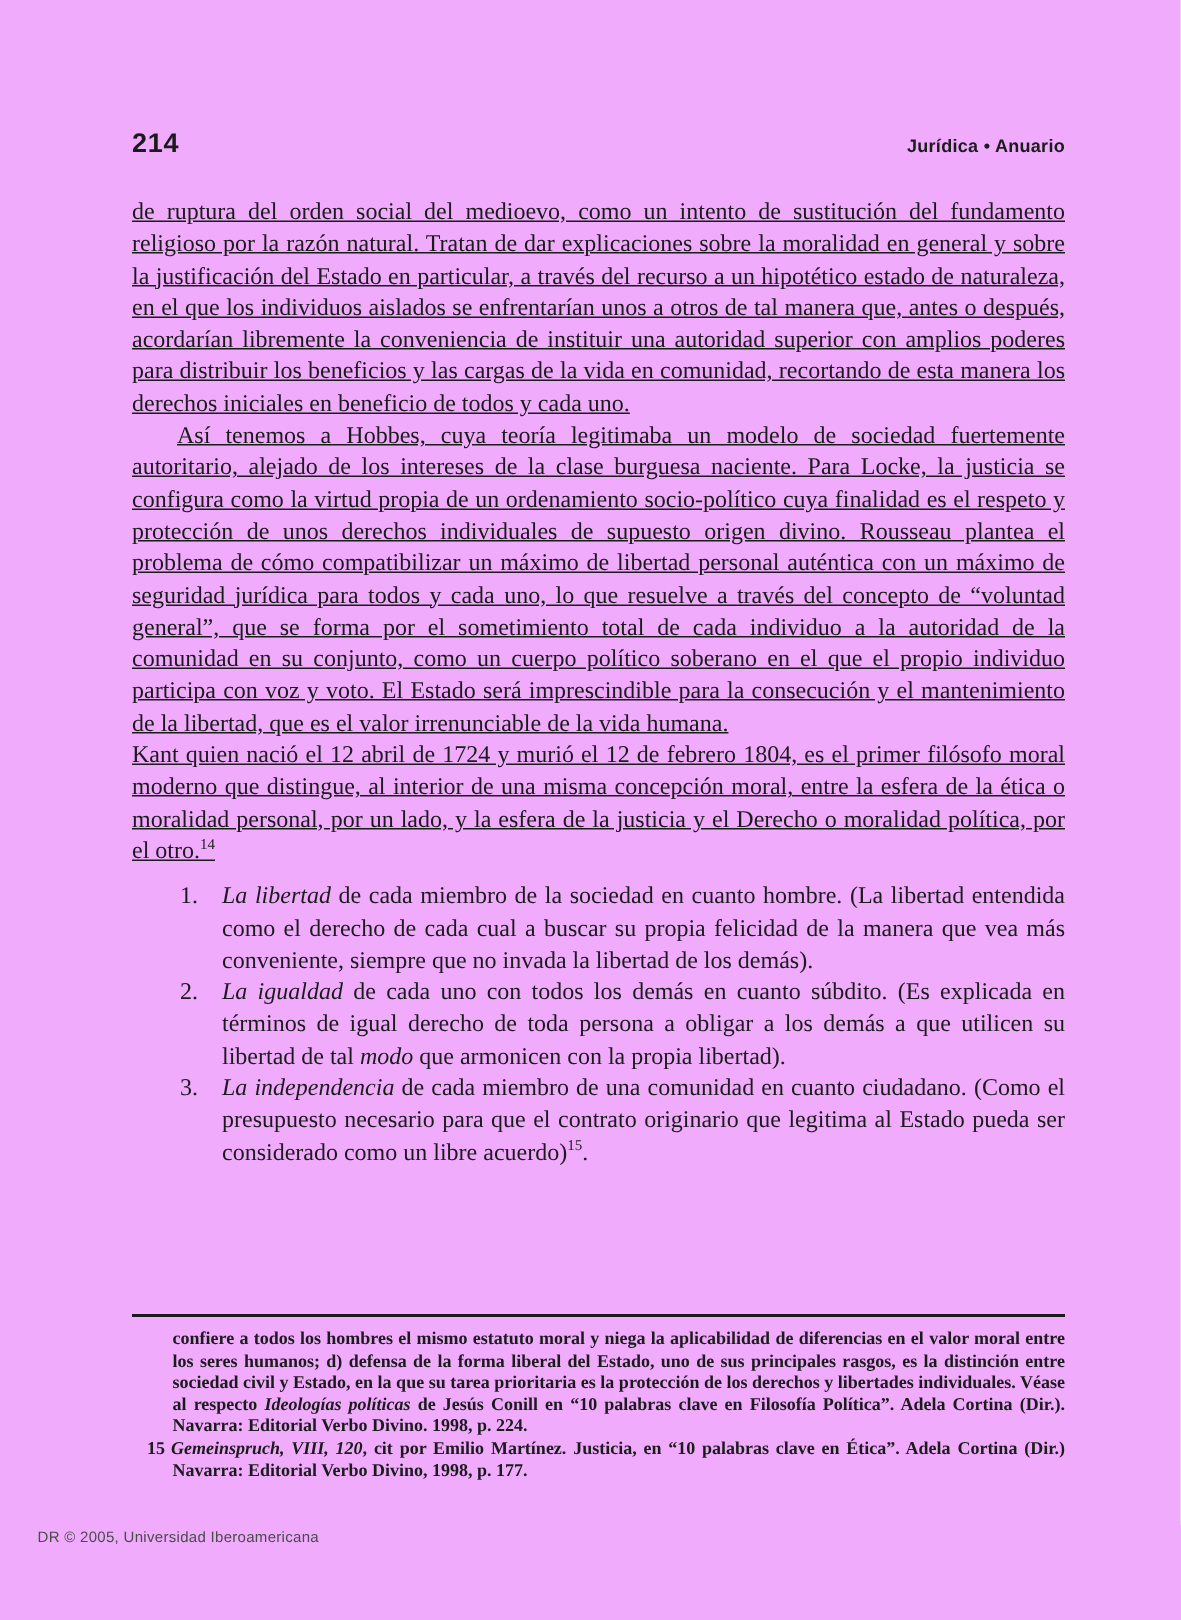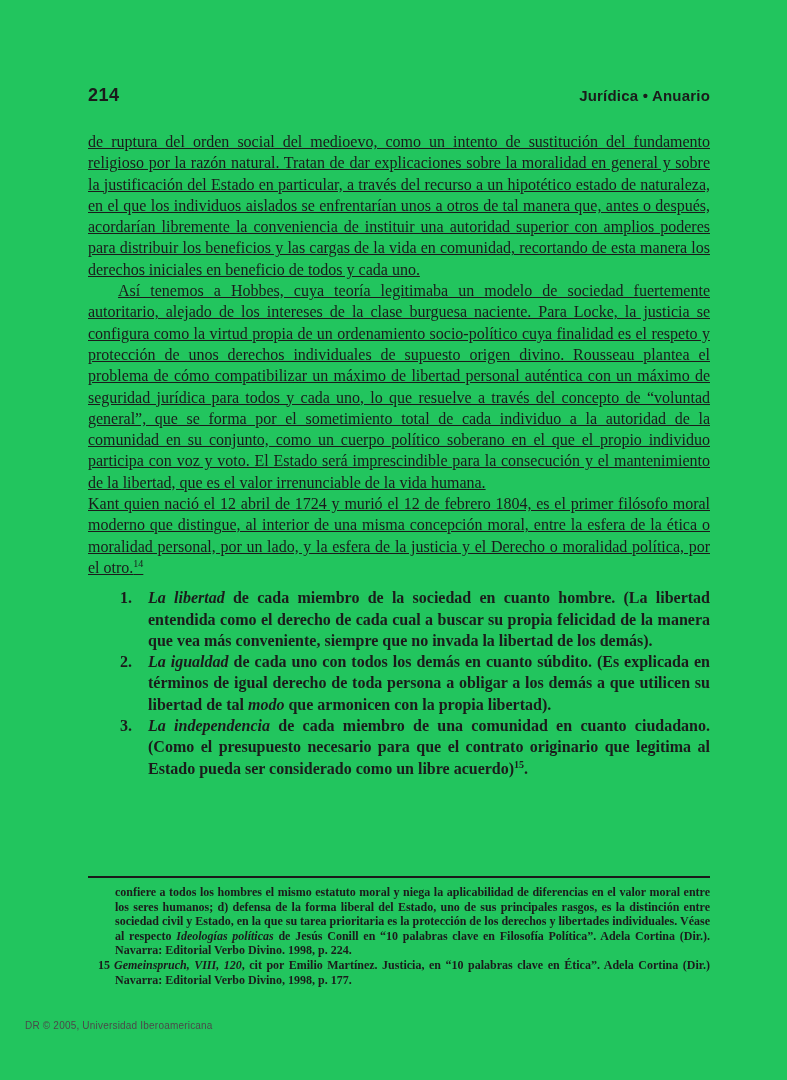--- a/index.html
+++ b/index.html
@@ -1,46 +1,46 @@
 <!DOCTYPE html>
 <html><head>
 <meta charset="utf-8">
 <style>
   html,body{margin:0;padding:0;background:#e8e8e8;}
   .page{
     position:relative;
     width:787px;height:1080px;
-    background:#22c55e;
+    background:#f0abfc;
     overflow:hidden;
     font-family:"Liberation Serif", serif;
     color:#1b1b1b;
   }
   
   .page-header{
     position:absolute;left:88px;top:85px;width:622px;
     display:flex;justify-content:space-between;align-items:baseline;
     font-family:"Liberation Sans", sans-serif;font-weight:bold;
   }
   .page-number{font-size:18px;letter-spacing:.5px;}
-  .journal-title{font-size:15px;letter-spacing:.2px;}
+  .journal-title{font-size:12px;letter-spacing:.2px;}
   
   .content{
     position:absolute;left:88px;top:131px;width:622px;
     font-size:16px;line-height:21.3px;text-align:justify;
   }
   .content p{margin:0;text-decoration:underline;}
   .indent{text-indent:30px;}
   .section-heading{
     font-weight:bold;margin-top:6px !important;
     text-align:left;
   }
   sup.fn-ref{font-size:10px;line-height:0;vertical-align:super;}
   .it{font-style:italic;}
   
-  .principles-list{margin-top:9px;font-weight:bold;}
+  .principles-list{margin-top:9px;}
   .list-item{
     padding-left:60px;text-indent:-28px;text-align:justify;
   }
   .list-item .num{
     display:inline-block;width:28px;text-indent:0;
   }
   
   .footnote-area{
     position:absolute;left:88px;top:876px;width:622px;
     font-size:12px;line-height:14.6px;text-align:justify;

